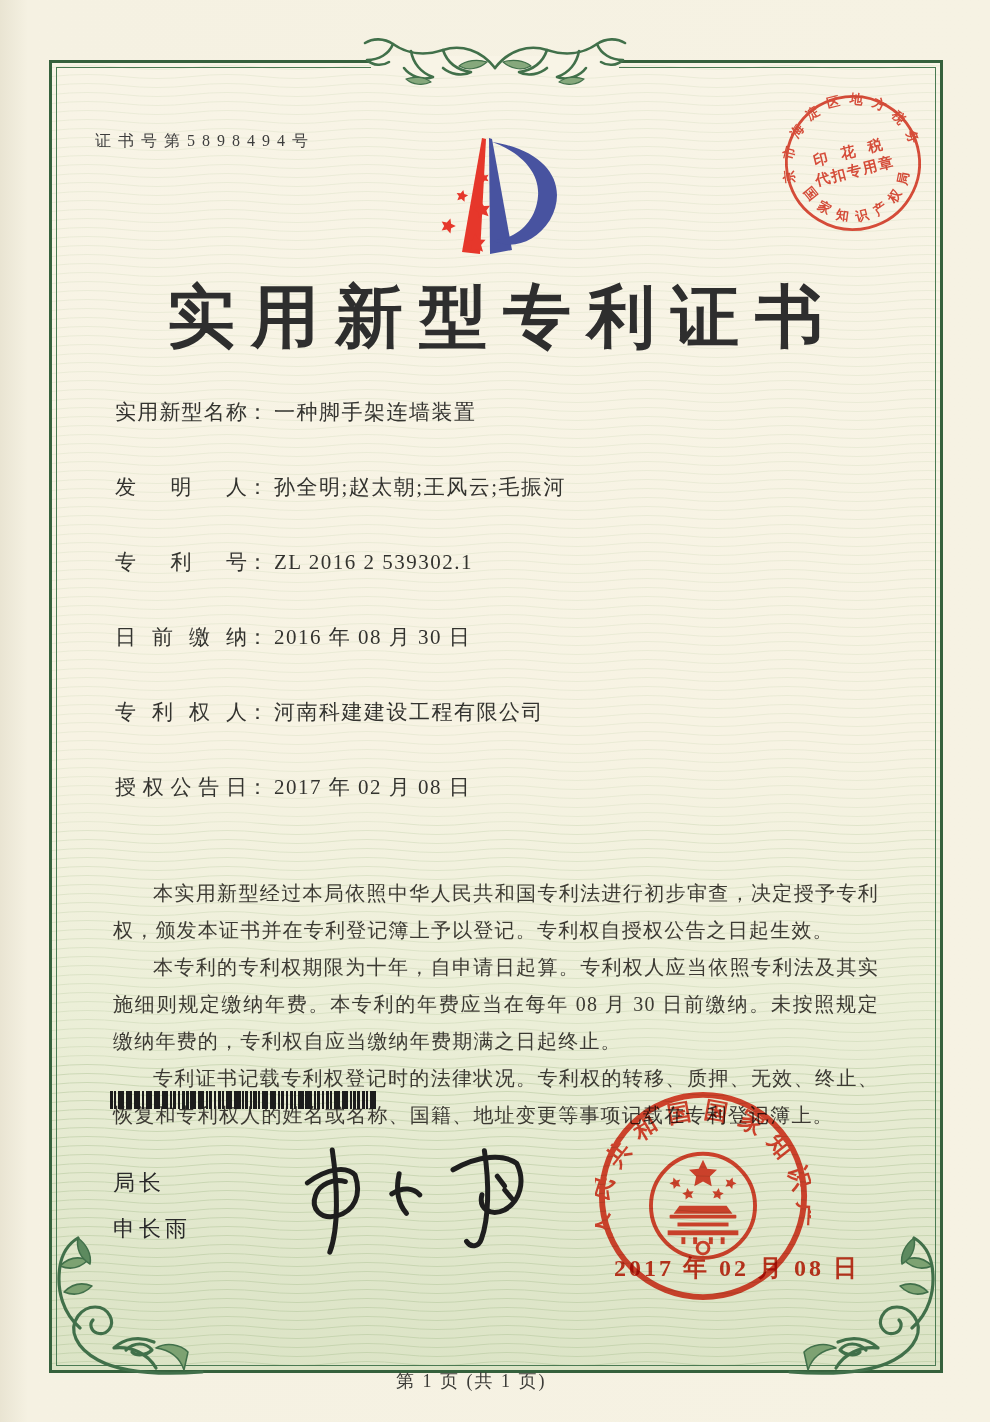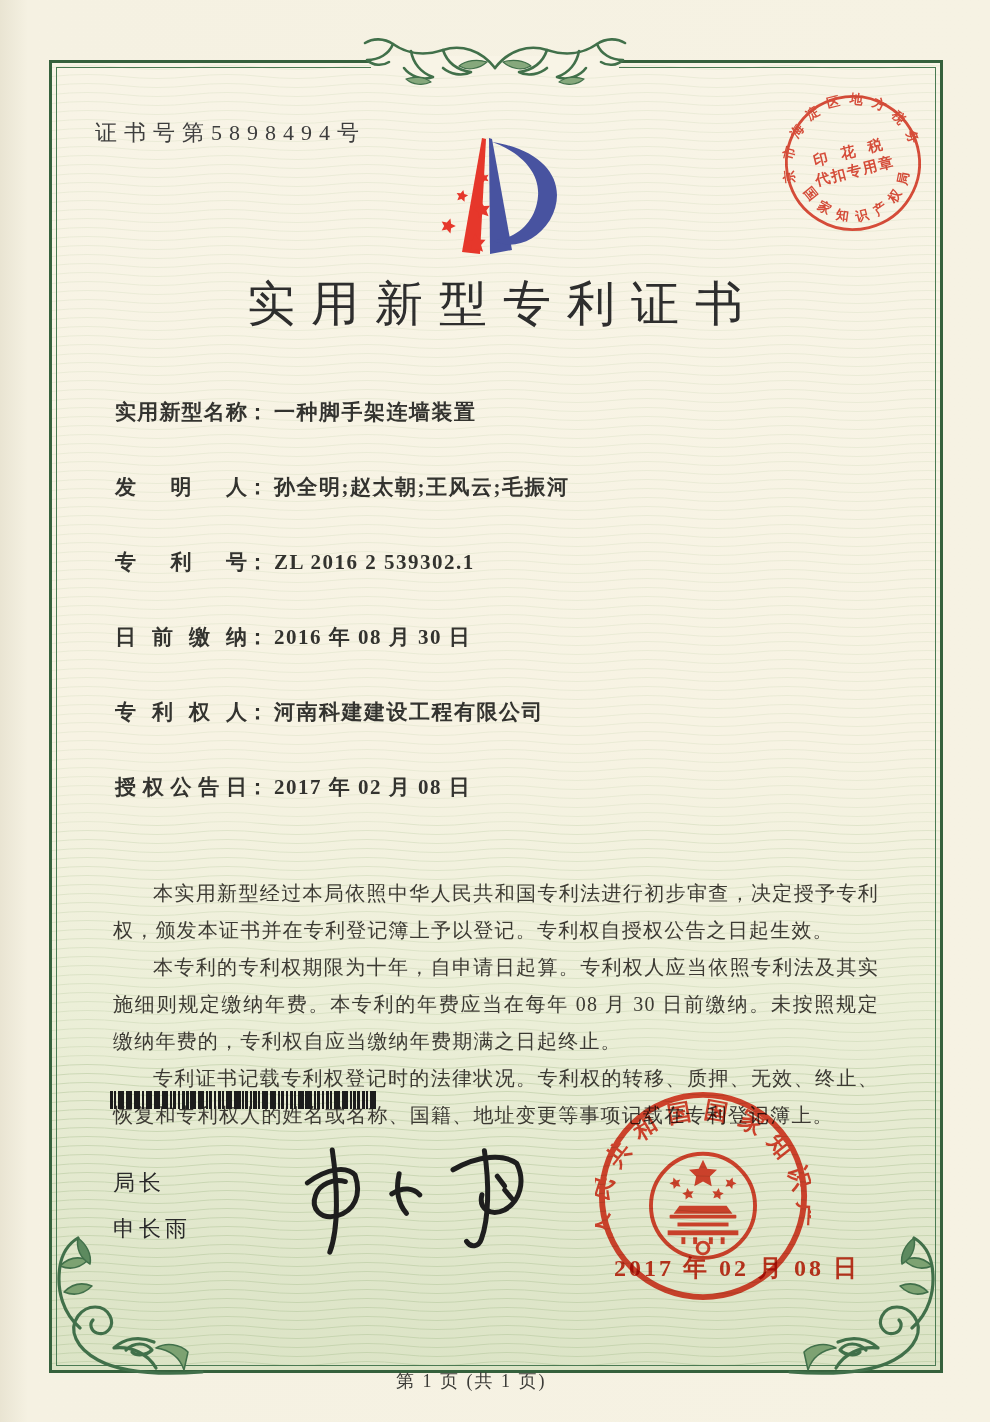--- a/index.html
+++ b/index.html
@@ -6,26 +6,26 @@
   body{background:#d8d4c4;font-family:"Liberation Serif",serif;}
   .page{position:relative;width:990px;height:1422px;margin:0 auto;overflow:hidden;
         background:linear-gradient(90deg,#e9e4d2 0,#f5f1e2 28px,#f6f2e3 100%);}
   
   .frame{position:absolute;left:49px;top:60px;width:894px;height:1313px;box-sizing:border-box;
          border:3px solid #35613c;
          background:linear-gradient(180deg,#f8f4e6 0%,#f7f3e3 52%,#ecefd8 72%,#dfe6ca 92%,#dce4c6 100%);}
   .frame-inner{position:absolute;left:4px;top:4px;right:4px;bottom:4px;border:1.5px solid #4a7a52;pointer-events:none;}
   .waves{position:absolute;left:0;top:0;width:100%;height:100%;}
   .abs{position:absolute;}
-  .cert-no{left:95px;top:118px;font-size:22px;letter-spacing:7px;color:#3d3d3d;text-align:center;}
+  .cert-no{left:95px;top:131px;font-size:16px;letter-spacing:7px;color:#3d3d3d;text-align:center;}
   .stamp{left:780px;top:90px;width:146px;height:146px;transform:rotate(-14deg);opacity:.92;mix-blend-mode:multiply;}
   .logo{left:418px;top:134px;width:160px;height:130px;}
-  .title{left:0;top:272px;width:100%;text-align:center;font-size:48px;font-weight:400;
+  .title{left:0;top:272px;width:100%;text-align:center;font-size:68px;font-weight:700;
          color:#2e2e2e;letter-spacing:16px;text-indent:16px;}
-  .fields{left:115px;top:398px;width:770px;font-weight:bold;}
+  .fields{left:115px;top:398px;width:770px;}
   .field-row{height:30px;margin-bottom:45px;font-size:21px;color:#33332f;white-space:nowrap;}
   .field-label{display:inline-block;width:132px;text-align:justify;text-align-last:justify;vertical-align:top;}
   .field-colon{display:inline-block;margin:0 6px 0 0;}
   .field-value{letter-spacing:1.5px;}
   .body-text{left:113px;top:875px;width:766px;font-size:20px;line-height:37px;color:#3c3a33;
              letter-spacing:1.2px;text-align:justify;}
   .body-text p{margin:0;text-indent:2em;}
   .barcode{left:110px;top:1091px;width:268px;height:18px;background:
       repeating-linear-gradient(90deg,#1c1c1c 0 2px,rgba(0,0,0,0) 2px 4px),
       repeating-linear-gradient(90deg,#1c1c1c 0 3px,rgba(0,0,0,0) 3px 9px),

